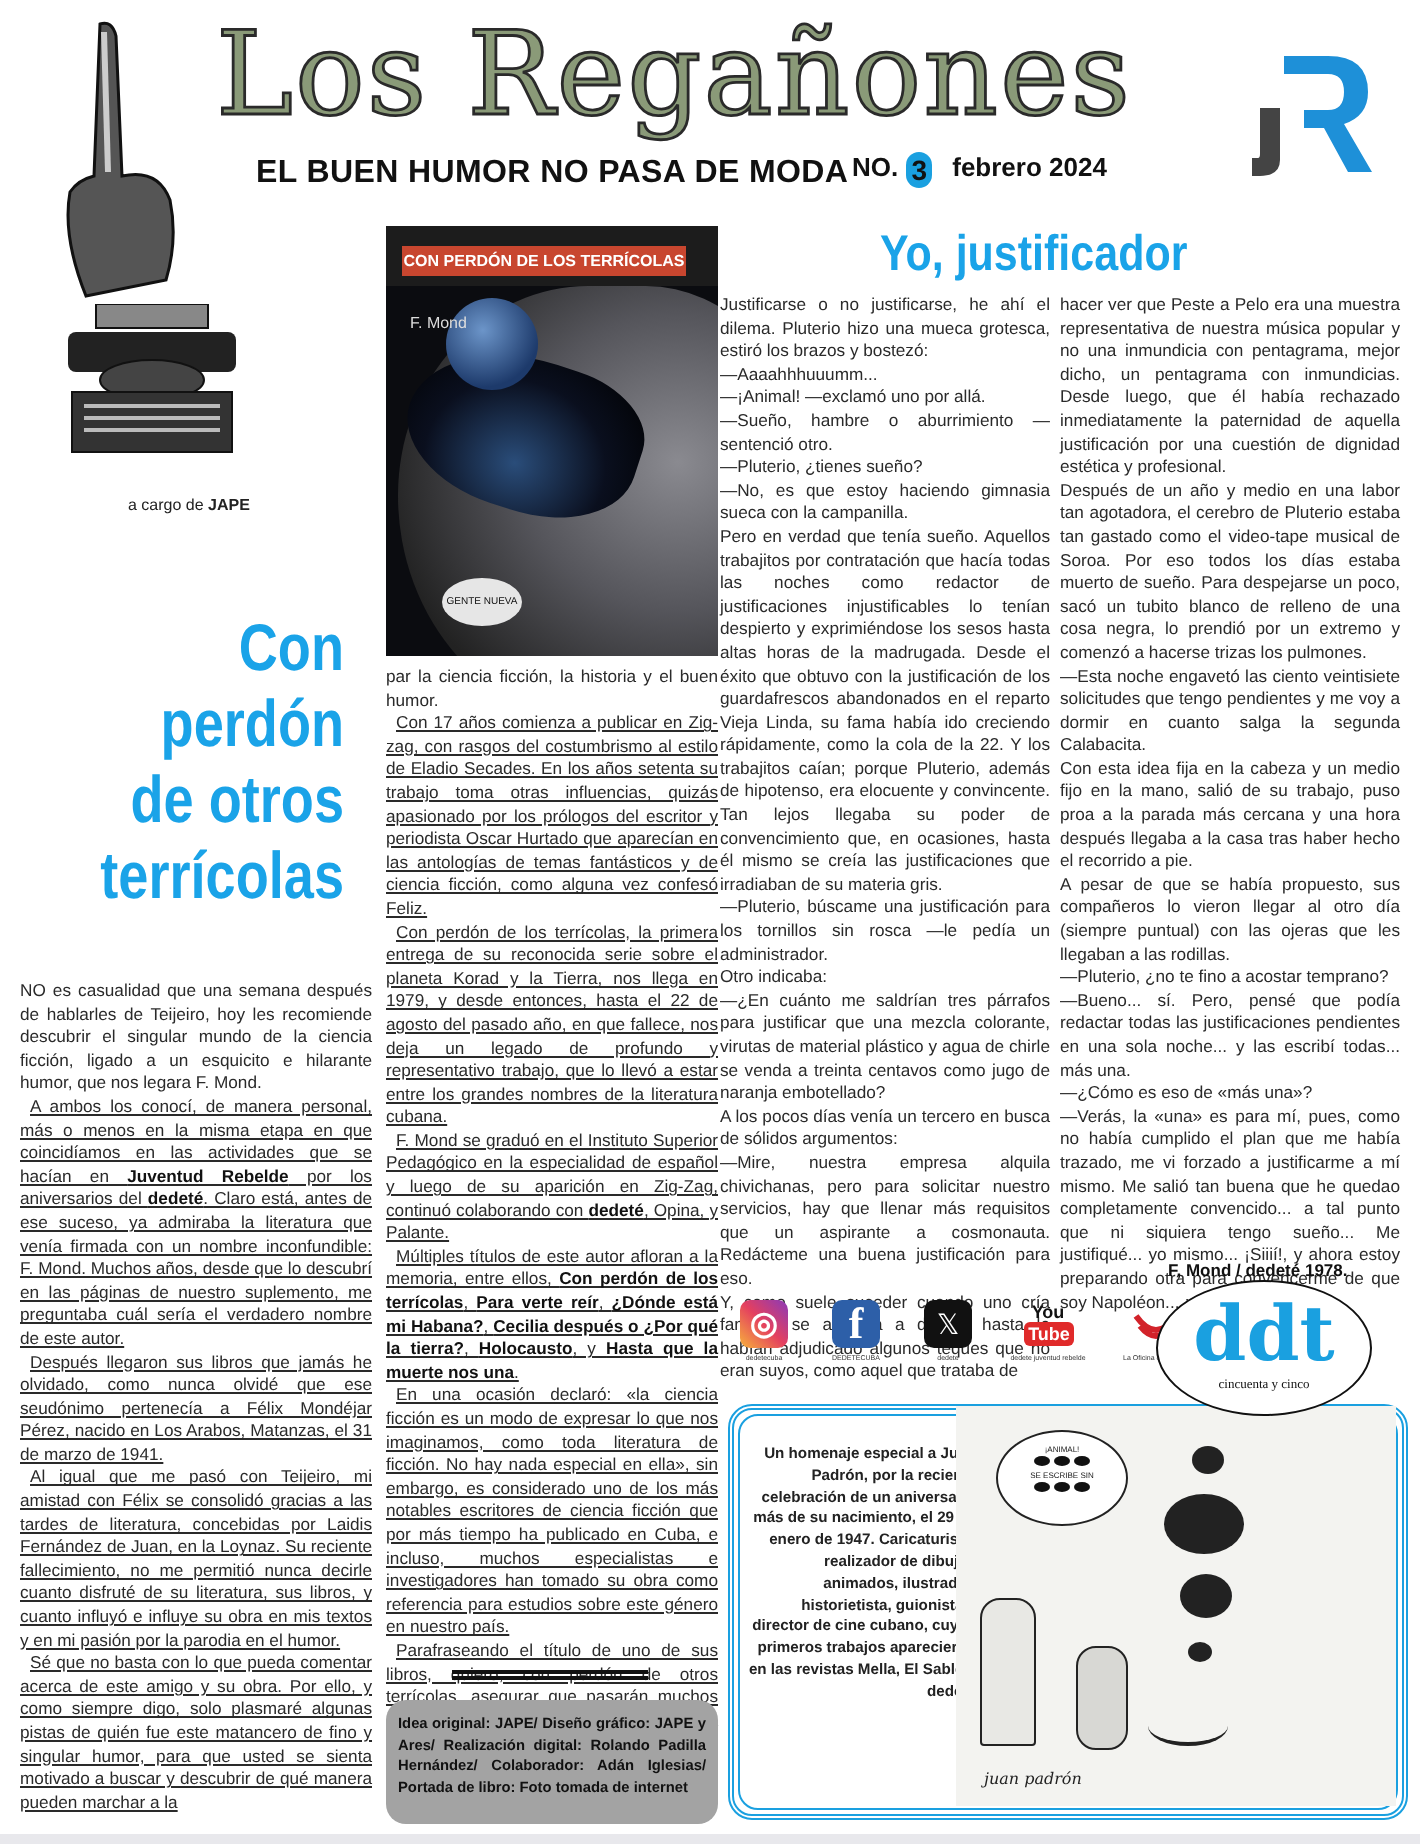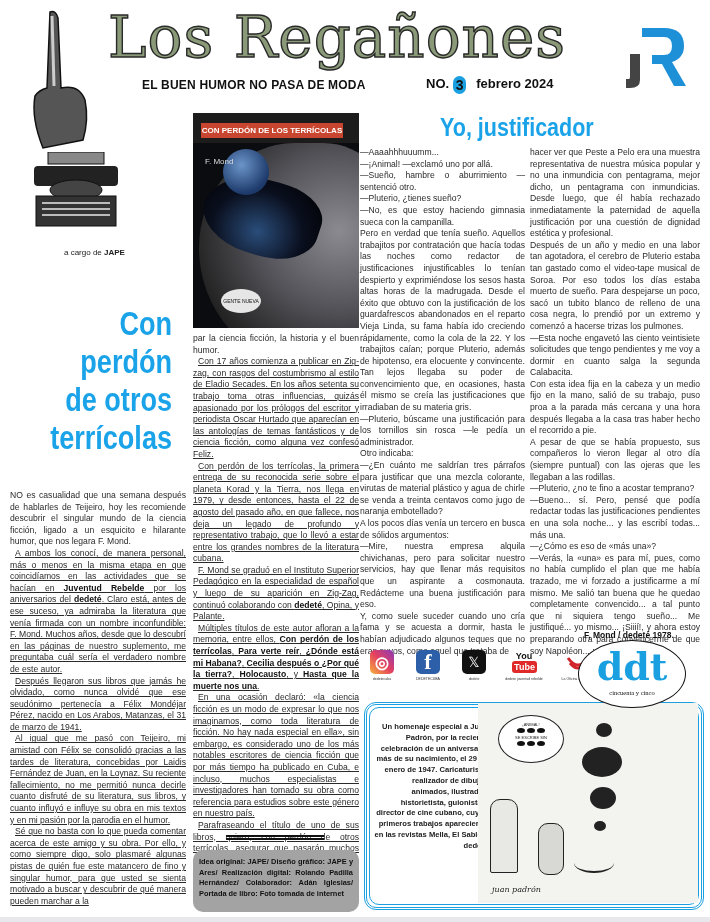--- a/index.html
+++ b/index.html
@@ -1,19 +1,19 @@
 <!DOCTYPE html>
 <html><head>
 <meta charset="utf-8">
 <style>
   * { box-sizing: border-box; margin: 0; padding: 0; }
   body { width: 710px; height: 922px; background: #ffffff; font-family: "Liberation Sans", sans-serif; color: #1a1a1a; position: relative; overflow: hidden; }
   .abs { position: absolute; }
   .masthead-title { left: 108px; top: 8px; font-family: "DejaVu Serif", serif; font-size: 58px; color: #8a9a78; letter-spacing: 1px; -webkit-text-stroke: 1.4px #2a2a2a; line-height: 1; white-space: nowrap; }
-  .tagline { left: 142px; top: 78px; font-size: 12px; font-weight: bold; color: #111; letter-spacing: 0.2px; }
+  .tagline { left: 128px; top: 78px; font-size: 16px; font-weight: bold; color: #111; letter-spacing: 0.2px; }
   .issue { left: 426px; top: 76px; font-size: 13px; font-weight: bold; color: #111; display: flex; align-items: flex-start; gap: 4px; }
   .issue-num { display: inline-block; width: 13px; height: 18px; border-radius: 7px; background: #1aa0e0; color: #111; text-align: center; font-size: 14px; line-height: 18px; }
   .jr-logo { left: 624px; top: 24px; width: 66px; height: 66px; }
   .finger { left: 28px; top: 10px; width: 62px; height: 140px; }
   .typewriter { left: 26px; top: 152px; width: 100px; height: 80px; }
   .credit { left: 64px; top: 248px; font-size: 8px; color: #222; }
   .credit b { font-weight: bold; }
   .book { left: 193px; top: 113px; width: 166px; height: 215px; background: #0b0c10; overflow: hidden; }
   .book-band { position: absolute; left: 0; top: 0; width: 100%; height: 30px; background: #1c1c1c; }
   .book-title { position: absolute; left: 8px; top: 10px; width: 142px; height: 15px; background: #c8462f; color: #fff; font-size: 8px; text-align: center; line-height: 15px; font-weight: bold; }
@@ -120,20 +120,21 @@
   <p class="ind">En una ocasión declaró: «la ciencia ficción es un modo de expresar lo que nos imaginamos, como toda literatura de ficción. No hay nada especial en ella», sin embargo, es considerado uno de los más notables escritores de ciencia ficción que por más tiempo ha publicado en Cuba, e incluso, muchos especialistas e investigadores han tomado su obra como referencia para estudios sobre este género en nuestro país.</p>
   <p class="ind">Parafraseando el título de uno de sus libros, quiero, con perdón de otros terrícolas, asegurar que pasarán muchos años luz para encontrar otro F. Mond en la galaxia.</p>
 </div>
 
 <div class="abs rule"></div>
 <div class="abs credits-box">Idea original: JAPE/ Diseño gráfico: JAPE y Ares/ Realización digital: Rolando Padilla Hernández/ Colaborador: Adán Iglesias/ Portada de libro: Foto tomada de internet</div>
 
 <div class="abs headline-right">Yo, justificador</div>
 
 <div class="abs col c3">
+  <p>Justificarse o no justificarse, he ahí el dilema. Pluterio hizo una mueca grotesca, estiró los brazos y bostezó:</p>
   <p>—Aaaahhhuuumm...</p>
   <p>—¡Animal! —exclamó uno por allá.</p>
   <p>—Sueño, hambre o aburrimiento —sentenció otro.</p>
   <p>—Pluterio, ¿tienes sueño?</p>
   <p>—No, es que estoy haciendo gimnasia sueca con la campanilla.</p>
   <p>Pero en verdad que tenía sueño. Aquellos trabajitos por contratación que hacía todas las noches como redactor de justificaciones injustificables lo tenían despierto y exprimiéndose los sesos hasta altas horas de la madrugada. Desde el éxito que obtuvo con la justificación de los guardafrescos abandonados en el reparto Vieja Linda, su fama había ido creciendo rápidamente, como la cola de la 22. Y los trabajitos caían; porque Pluterio, además de hipotenso, era elocuente y convincente. Tan lejos llegaba su poder de convencimiento que, en ocasiones, hasta él mismo se creía las justificaciones que irradiaban de su materia gris.</p>
   <p>—Pluterio, búscame una justificación para los tornillos sin rosca —le pedía un administrador.</p>
   <p>Otro indicaba:</p>
   <p>—¿En cuánto me saldrían tres párrafos para justificar que una mezcla colorante, virutas de material plástico y agua de chirle se venda a treinta centavos como jugo de naranja embotellado?</p>
   <p>A los pocos días venía un tercero en busca de sólidos argumentos:</p>

